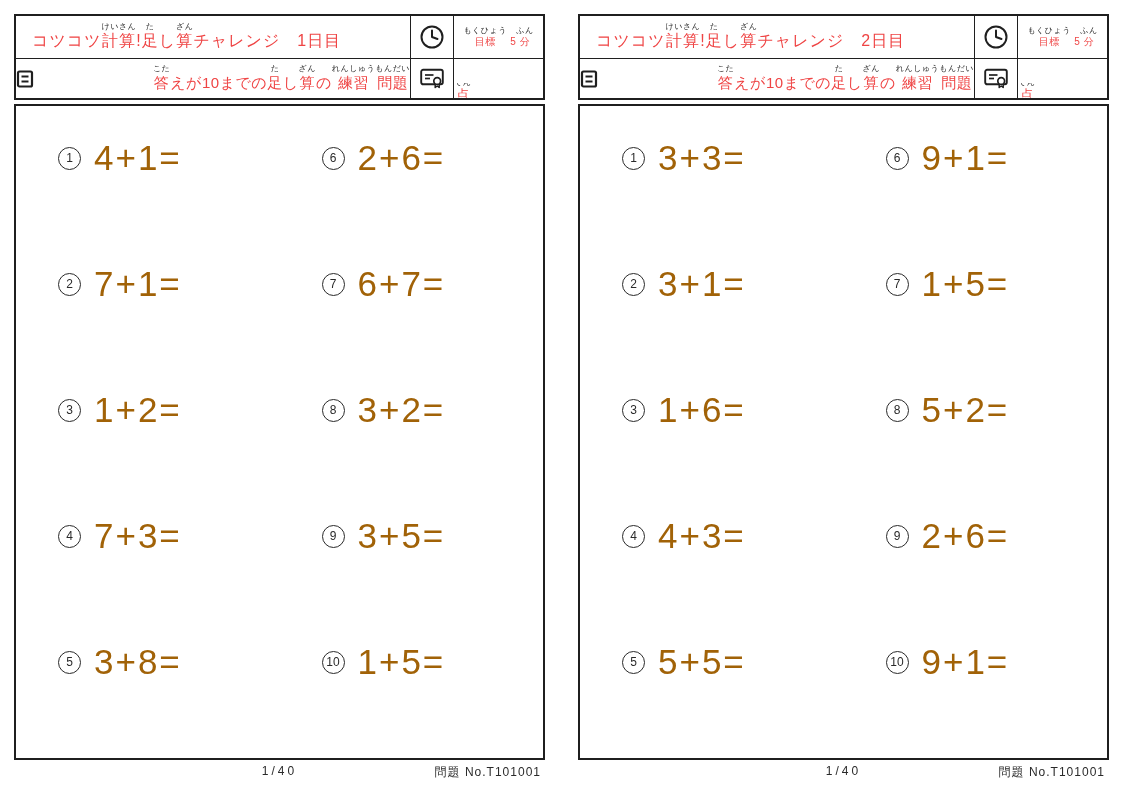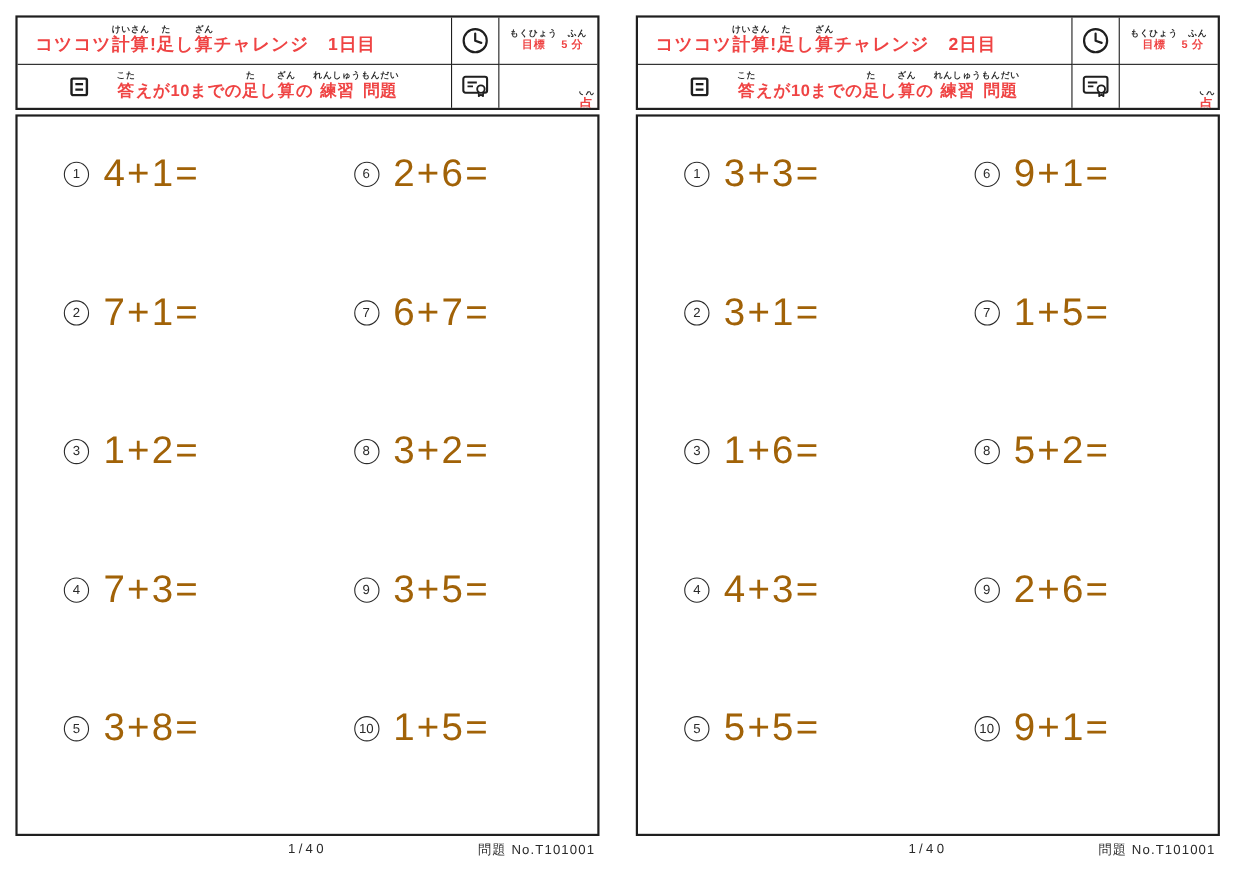--- a/index.html
+++ b/index.html
@@ -35,25 +35,25 @@
     display: flex;
     align-items: center;
     justify-content: center;
     border-right: 1.6px solid #1f1f1f;
     border-bottom: 1.6px solid #1f1f1f;
     overflow: hidden;
   }
   .cell.last-col { border-right: none; }
   .cell.last-row { border-bottom: none; }
   .title-cell { justify-content: flex-start; padding-left: 16px; }
-  .subtitle-cell { gap: 25px; }
-  .score-cell { justify-content: flex-end; padding-right: 2px; margin-top: 24px; }
+  .subtitle-cell { gap: 25px; justify-content: space-between; }
+  .score-cell { justify-content: flex-start; padding-right: 2px; margin-top: 24px; }
   
   .ruby { display: inline-flex; align-items: flex-end; }
-  .seg { display: inline-flex; flex-direction: column; align-items: center; font-weight: bold; }
+  .seg { display: inline-flex; flex-direction: column; align-items: center; }
   .seg .rt {
     font-size: 8px; line-height: 1; height: 9px;
     letter-spacing: 0.5px; white-space: pre; color: #2a2a2a;
   }
   .seg .rb { line-height: 1.15; white-space: pre; color: #ef4444; }
   .title-text .rb    { font-size: 16px; letter-spacing: 1px; }
   .subtitle-text .rb { font-size: 15px; letter-spacing: 0.5px; }
   .goal-text .rb     { font-size: 10px; letter-spacing: 0.5px; }
   .score-text .rb    { font-size: 13px; }
   

